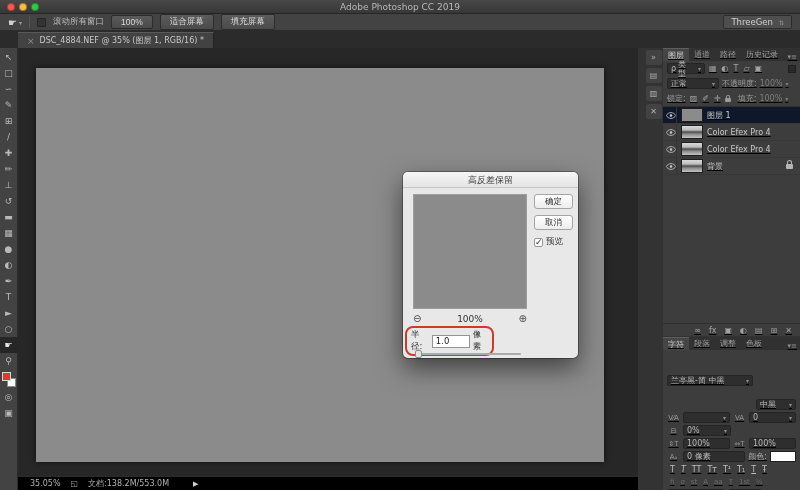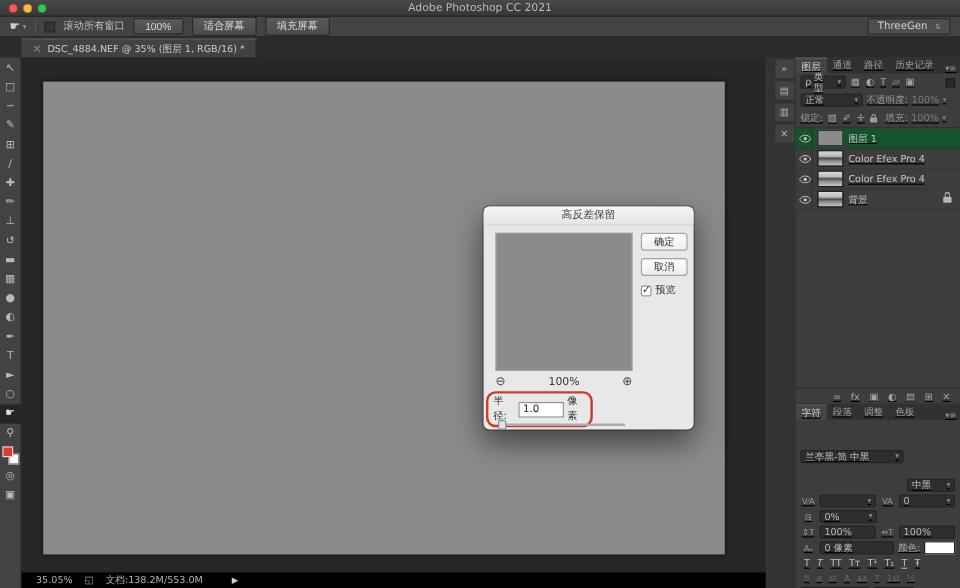--- a/index.html
+++ b/index.html
@@ -62,21 +62,21 @@
   .lrow { display:flex; align-items:center; gap:3px; padding:2px 4px; font-size:8px; color:#999; }
   .fieldbox { background:#2e2e2e; border:1px solid #242424; border-radius:2px; height:11px; line-height:9px; padding:0 3px; color:#b9b9b9; display:flex; align-items:center; gap:2px; font-size:8px; }
   .dd::after { content:"▾"; font-size:6px; color:#8b8b8b; margin-left:auto; padding-left:3px; }
   .iconbtn { font-size:8px; color:#a3a3a3; padding:0 1px; }
   .dimval { color:#7d7d7d; }
   .tiny-caret { font-size:6px; color:#7d7d7d; }
   .filter-toggle { width:8px; height:8px; background:#2a2a2a; border:1px solid #1f1f1f; margin-left:auto; }
 
   .layer-list { border-top:1px solid #2f2f2f; }
   .layer-row { height:17px; display:flex; align-items:center; gap:4px; padding-left:3px; font-size:8px; color:#c8c8c8; border-bottom:1px solid #373737; }
-  .layer-row.selected { background:#14532d; }
+  .layer-row.selected { background:#0f172a; }
   .eyecell { width:11px; display:flex; justify-content:center; border-right:1px solid #343434; align-self:stretch; align-items:center; }
   .thumb { width:22px; height:14px; border:1px solid #1f1f1f; background:#8b8b8b; flex:none; }
   .layer-row.photo .thumb { background:linear-gradient(180deg,#d9d9d9 0%,#bdbdbd 34%,#4c4c4c 50%,#8e8e8e 68%,#c4c4c4 100%); }
   .css-lock { position:relative; display:inline-block; width:7px; height:5px; background:#b5b5b5; border-radius:1px; margin:0 7px 0 auto; }
   .css-lock::before { content:""; position:absolute; left:1px; top:-4px; width:3px; height:4px; border:1px solid #b5b5b5; border-bottom:none; border-radius:3px 3px 0 0; }
   .layer-row .css-lock { display:none; } .layer-row.locked .css-lock { display:inline-block; }
   .lock-mini { width:6px; height:4px; margin-top:3px; background:#9a9a9a; border-radius:1px; position:relative; display:inline-block; }
   .lock-mini::before { content:""; position:absolute; left:1px; top:-3px; width:2px; height:3px; border:1px solid #9a9a9a; border-bottom:none; border-radius:2px 2px 0 0; }
   .lfooter { margin-top:auto; height:13px; display:flex; gap:6px; justify-content:flex-end; align-items:center; padding:0 7px; background:#3d3d3d; border-top:1px solid #2e2e2e; font-size:8px; color:#a5a5a5; }
   .lfooter .iconbtn { font-size:8px; font-style:italic; }
@@ -120,21 +120,21 @@
 <body>
 
 <div class="app">
 
   <div class="titlebar">
     <div class="lights">
       <span class="light red"></span>
       <span class="light yellow"></span>
       <span class="light green"></span>
     </div>
-    <div class="wtitle">Adobe Photoshop CC 2021</div>
+    <div class="wtitle">Adobe Photoshop CC 2019</div>
   </div>
 
   <div class="optionsbar">
     <span class="toolpreview">
       <span>☛</span>
       <span class="mini-caret">▾</span>
     </span>
     <span class="osep"></span>
     <span class="ocheck"></span>
     <span class="olabel">滚动所有窗口</span>

